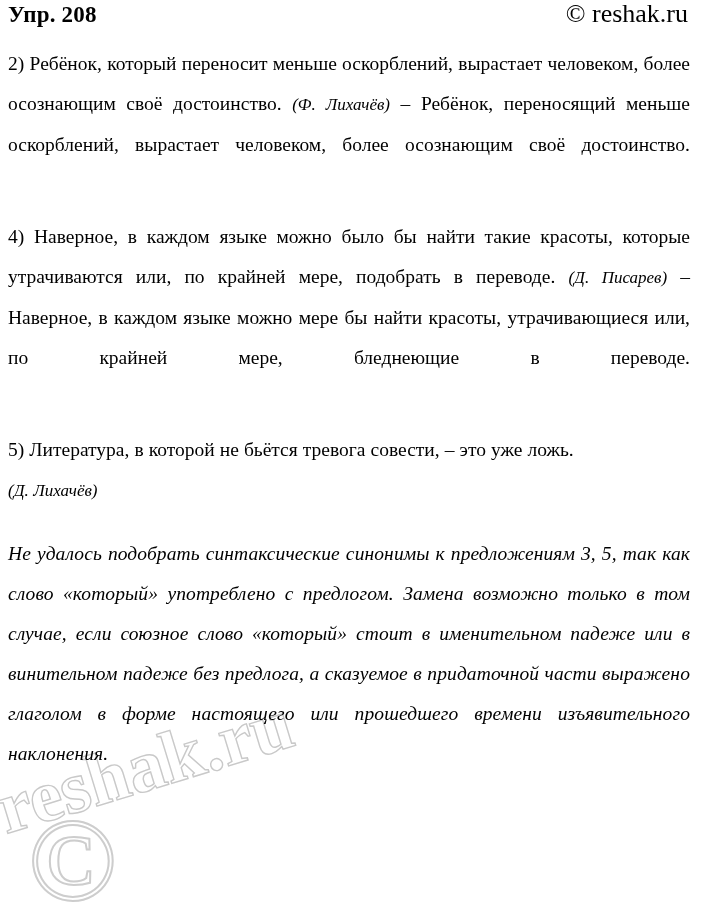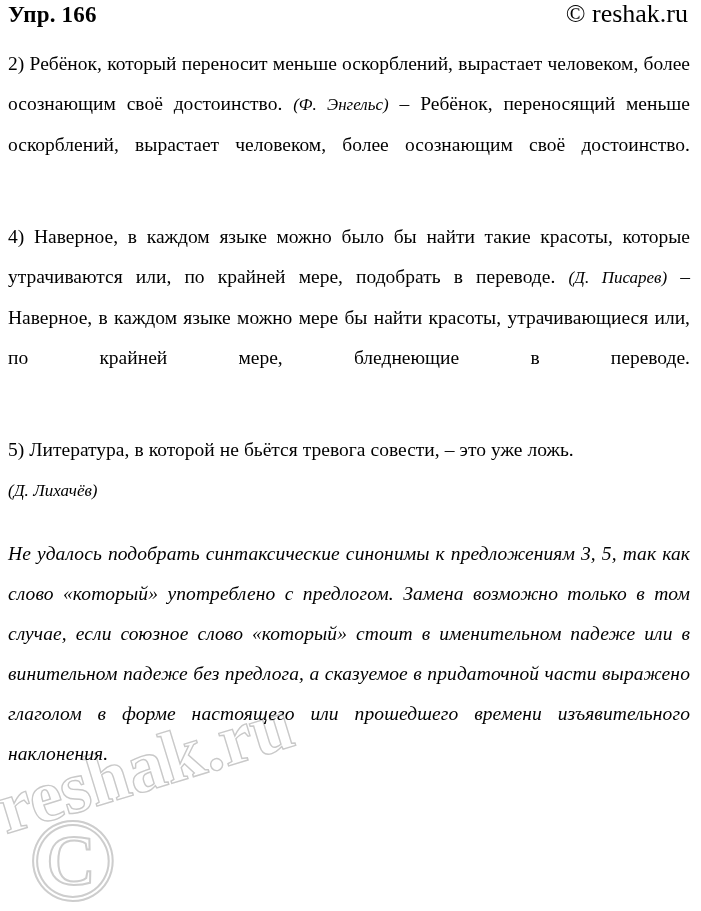--- a/index.html
+++ b/index.html
@@ -130,31 +130,31 @@
 <div class="watermark">
   <svg width="400" height="139" viewBox="0 0 400 139" xmlns="http://www.w3.org/2000/svg">
     <text class="wm-text" x="6" y="62" transform="rotate(-17 6 62)">reshak.ru</text>
     <text class="wm-mark-c" x="28" y="128">©</text>
   </svg>
 </div>
 
 <div class="page">
 
   <div class="header">
-    <div class="exercise-title">Упр. 166</div>
+    <div class="exercise-title">Упр. 208</div>
     <div class="site-credit">© reshak.ru</div>
   </div>
 
   <div class="items">
 
 
     <p class="item">
       <span>2)</span>
       <span>Ребёнок, который переносит меньше оскорблений, вырастает человеком, более осознающим своё достоинство.</span>
-      <span class="attrib">(Ф. Энгельс)</span>
+      <span class="attrib">(Ф. Лихачёв)</span>
       <span>–</span>
       <span>Ребёнок, переносящий меньше оскорблений, вырастает человеком, более осознающим своё достоинство.</span>
     </p>
 
 
     <p class="item">
       <span>4)</span>
       <span>Наверное, в каждом языке можно было бы найти такие красоты, которые утрачиваются или, по крайней мере, подобрать в переводе.</span>
       <span class="attrib">(Д. Писарев)</span>
       <span>–</span>

